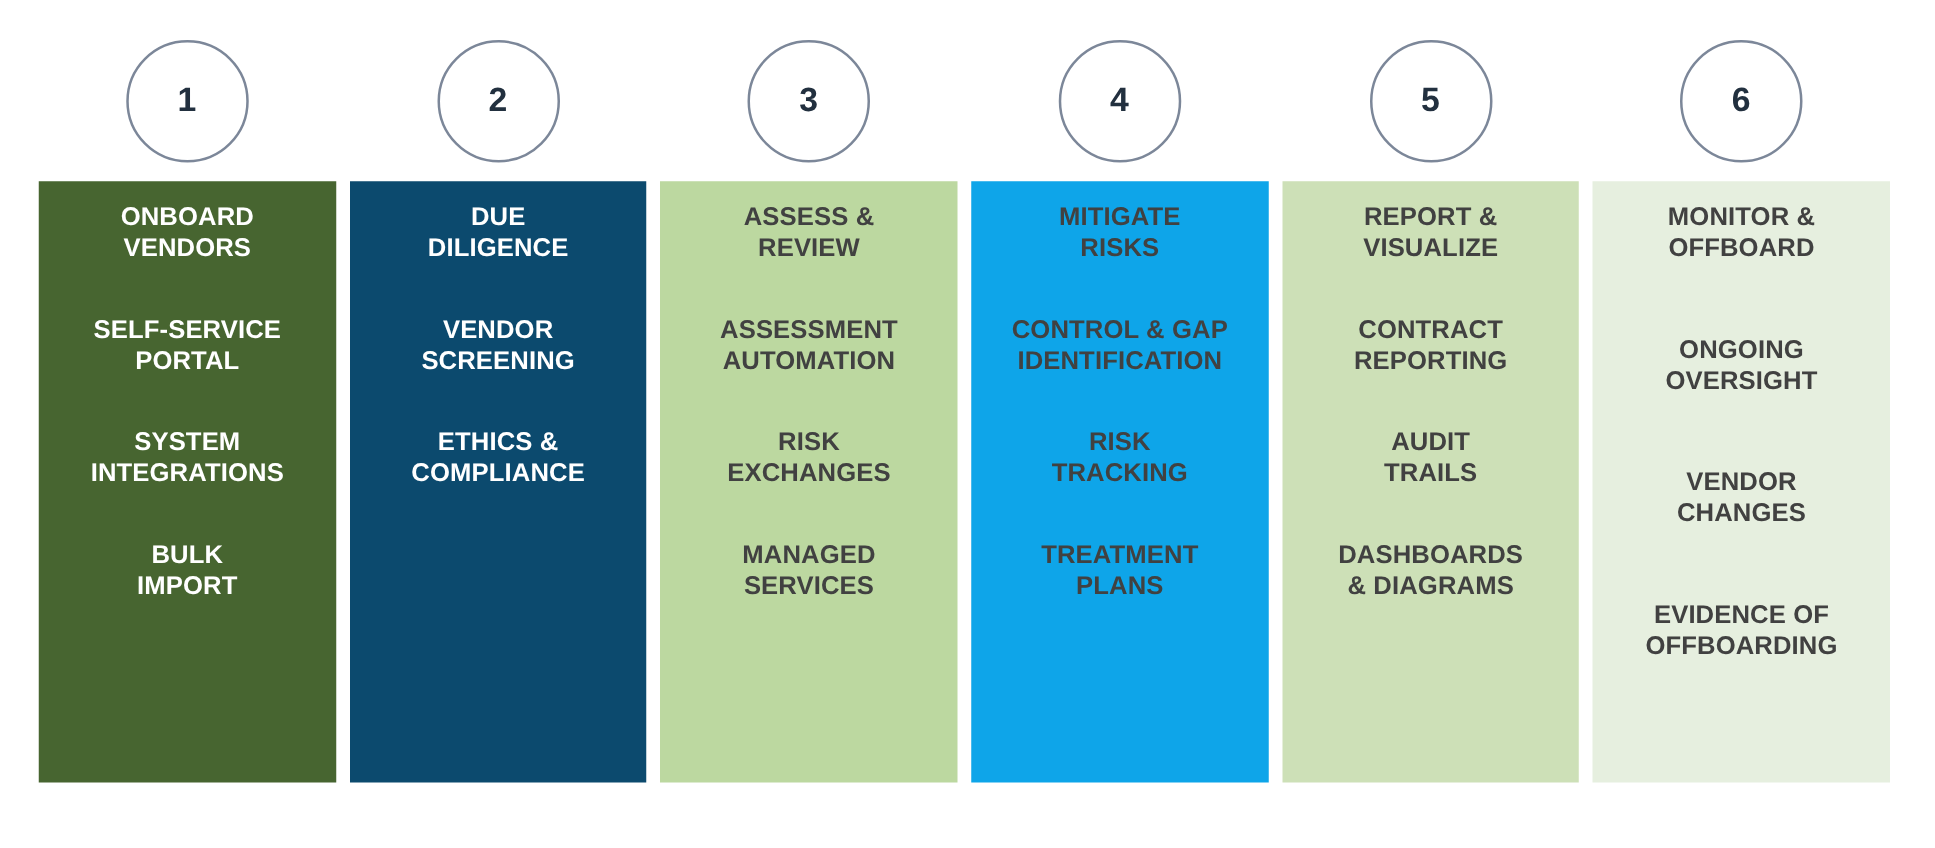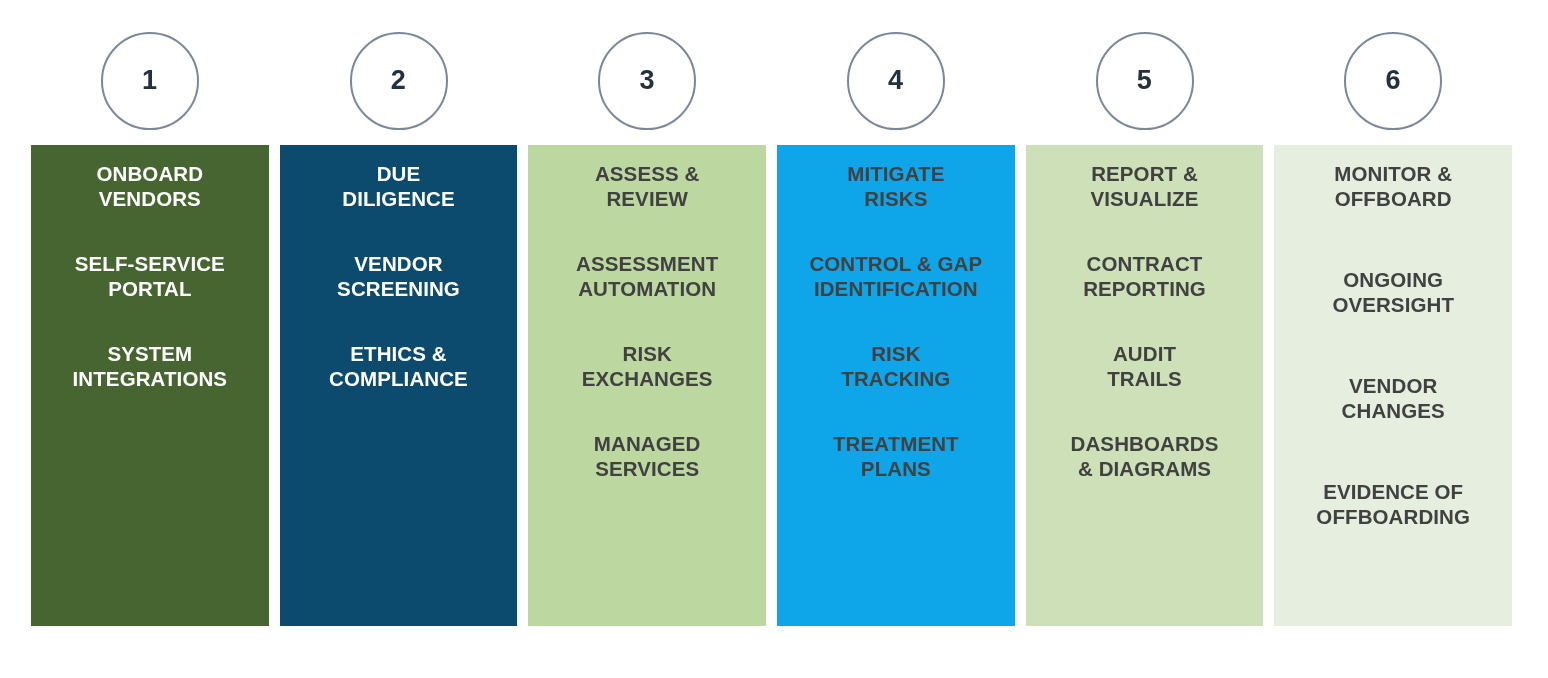--- a/index.html
+++ b/index.html
@@ -116,20 +116,22 @@
             <div class="step-number" style="color: rgb(34, 48, 63);">1</div>
           </div>
         </div>
         <div class="panel" style="background: rgb(71, 101, 48); color: rgb(255, 255, 255);">
           <div class="panel-heading">ONBOARD
 VENDORS</div>
           <div class="panel-item">SELF-SERVICE
 PORTAL</div>
           <div class="panel-item">SYSTEM
 INTEGRATIONS</div>
+          <div class="panel-item">BULK
+IMPORT</div>
         </div>
       </div>
       <div class="column">
         <div class="step-circle-wrap">
           <div class="step-circle" style="border-color: rgb(124, 135, 153); background: rgb(255, 255, 255);">
             <div class="step-number" style="color: rgb(34, 48, 63);">2</div>
           </div>
         </div>
         <div class="panel" style="background: #0c4a6e; color: rgb(255, 255, 255);">
           <div class="panel-heading">DUE

